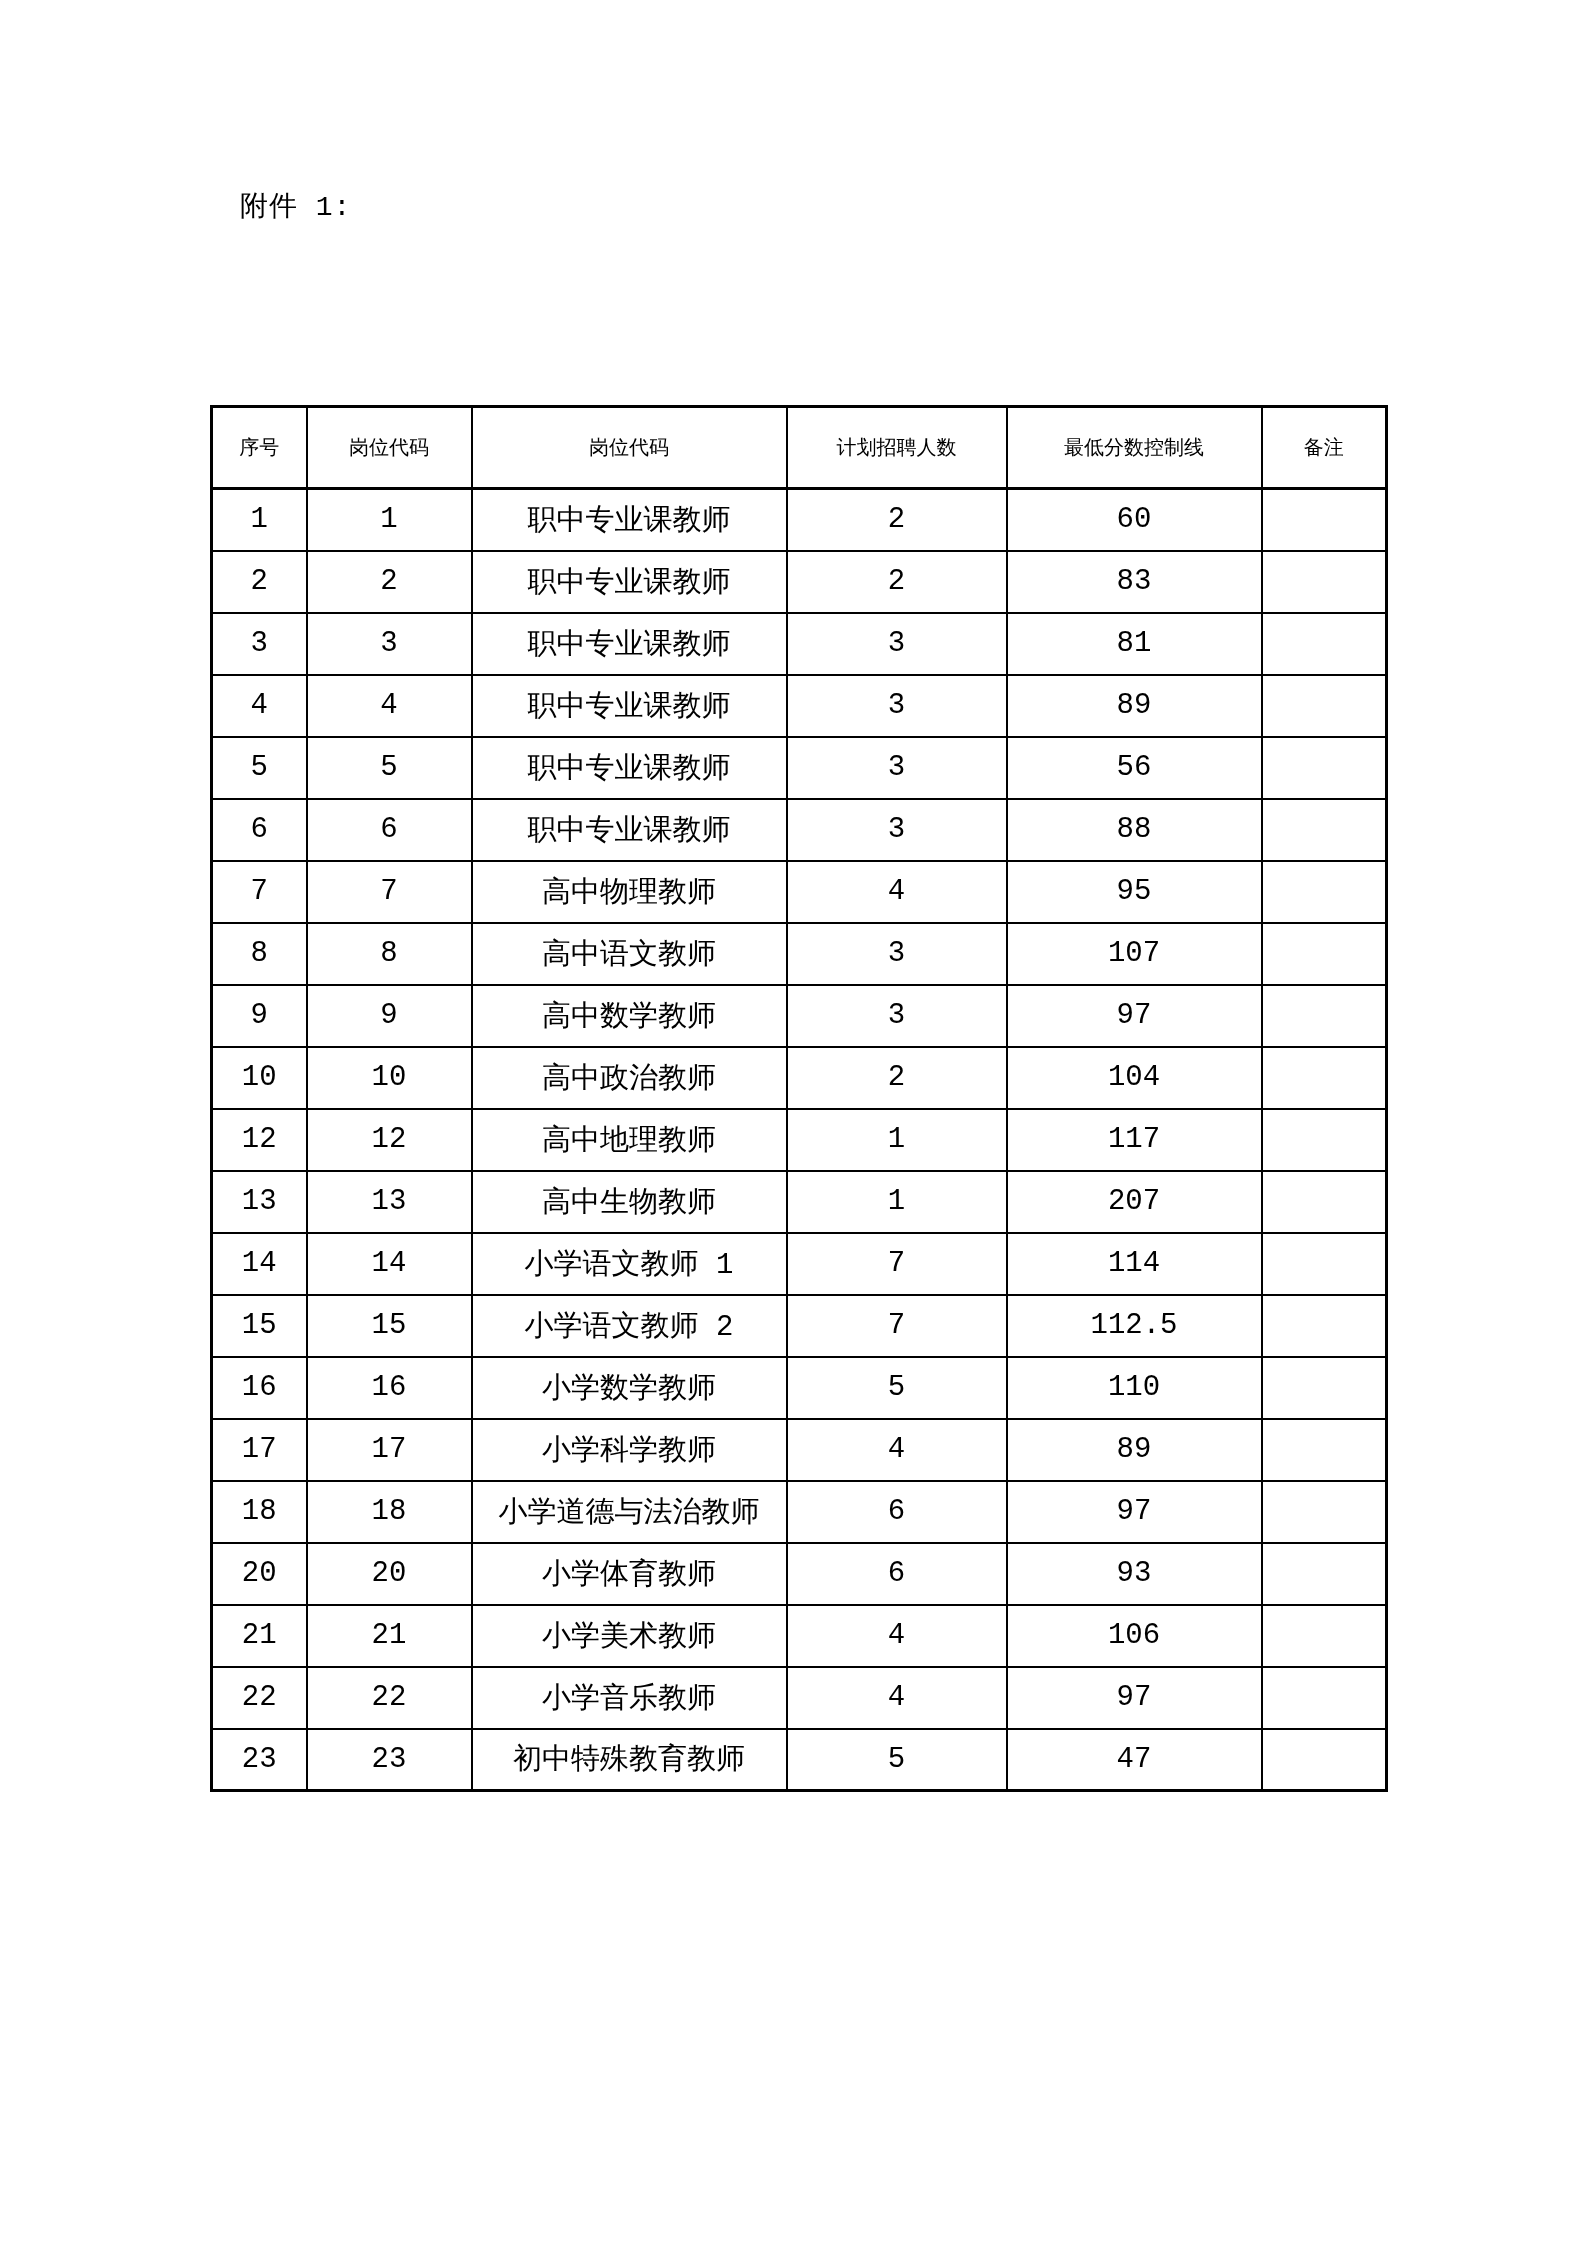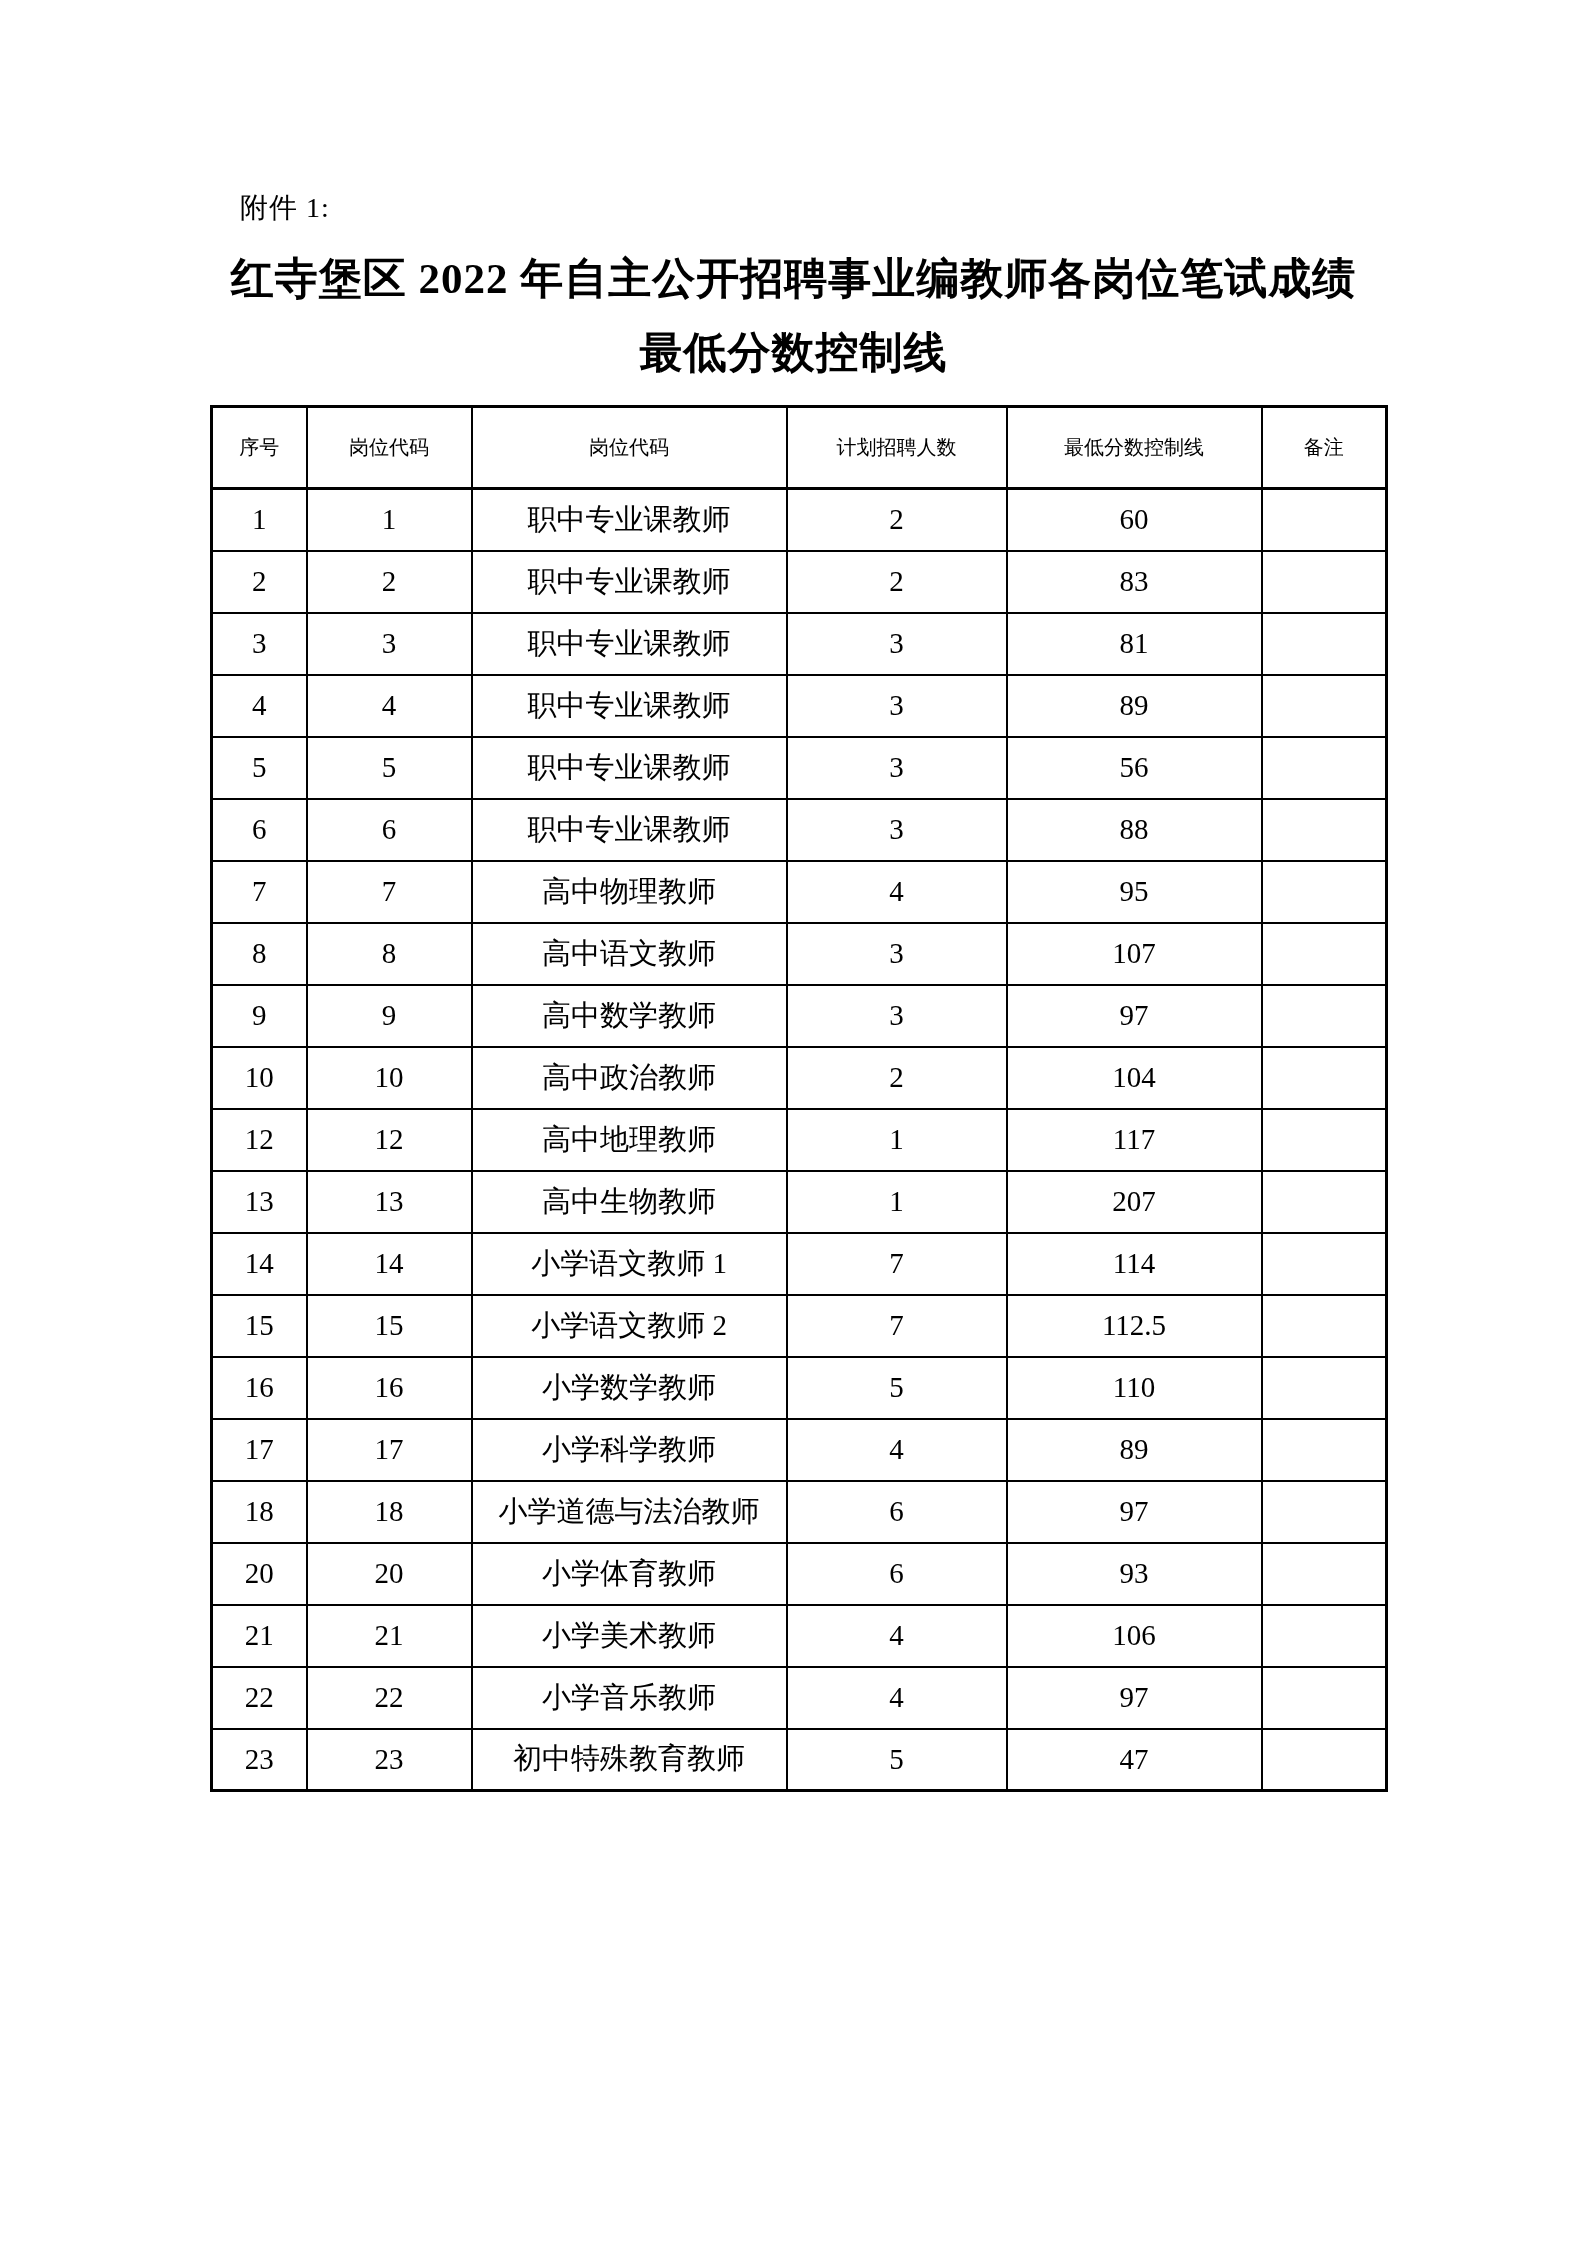--- a/index.html
+++ b/index.html
@@ -6,21 +6,21 @@
     margin: 0;
     padding: 0;
     background: #ffffff;
   }
   .page {
     position: relative;
     width: 1587px;
     height: 2245px;
     background: #ffffff;
     color: #000000;
-    font-family: Liberation Serif, serif;
+    font-family: Liberation Mono, monospace;
     overflow: hidden;
   }
   .attachment {
     position: absolute;
     left: 240px;
     top: 192px;
     font-size: 28px;
     line-height: 32px;
     letter-spacing: 1px;
     white-space: pre;
@@ -72,24 +72,20 @@
     height: 62px;
   }
 </style>
 </head>
 <body>
 
 <div class="page">
 
   <div class="attachment">附件 1:</div>
 
-  <h1 class="doc-title">
-    <span class="title-line">红寺堡区 2022 年自主公开招聘事业编教师各岗位笔试成绩</span>
-    <span class="title-line">最低分数控制线</span>
-  </h1>
 
   <table class="score-table">
     <colgroup>
       <col style="width:95px">
       <col style="width:165px">
       <col style="width:315px">
       <col style="width:220px">
       <col style="width:255px">
       <col style="width:125px">
     </colgroup>

